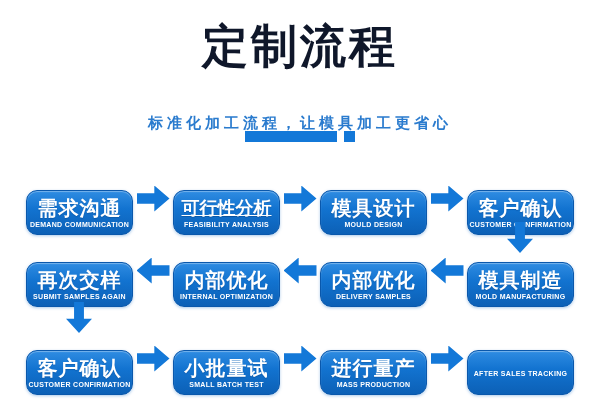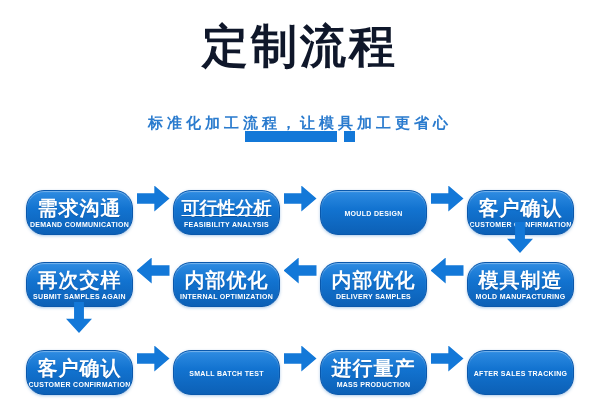--- a/index.html
+++ b/index.html
@@ -25,21 +25,21 @@
 
   .row {
     position:absolute; left:26px; width:548px; height:45px;
     display:flex; align-items:center;
   }
   .row1 { top:176px; } .row2 { top:248px; } .row3 { top:336px; }
 
   .step {
     width:107px; height:45px; flex:0 0 107px;
     background:linear-gradient(180deg,#2f8ce2 0%, #1273d0 42%, #0c60b6 100%);
-    border:1px solid #0a58ac; border-radius:18px;
+    border:1px solid #0a58ac; border-radius:11px;
     box-shadow:0 1px 3px rgba(70,140,210,.45), inset 0 1px 1px rgba(255,255,255,.35);
     display:flex; flex-direction:column; align-items:center; justify-content:center;
     color:#ffffff; overflow:hidden;margin-top:28px;
   }
   .step-title {
     font-size:20px; font-weight:700; letter-spacing:1px; line-height:22px;
     white-space:nowrap; text-shadow:0 1px 1px rgba(0,40,90,.25);
   }
   .step-title.tight { font-size:18px; letter-spacing:0;text-decoration:underline; }
   .step-sub {
@@ -85,20 +85,21 @@
         <div class="arrow-right"></div>
       </div>
     <div class="step">
       <div class="step-title tight">可行性分析</div>
       <div class="step-sub">FEASIBILITY ANALYSIS</div>
     </div>
     <div class="gap">
         <div class="arrow-right"></div>
       </div>
     <div class="step">
+      <div class="step-title">模具设计</div>
       <div class="step-sub">MOULD DESIGN</div>
     </div>
     <div class="gap">
         <div class="arrow-right"></div>
       </div>
     <div class="step">
       <div class="step-title">客户确认</div>
       <div class="step-sub">CUSTOMER CONFIRMATION</div>
     </div>
   </div>
@@ -137,20 +138,21 @@
 
   <div class="row row3">
     <div class="step">
       <div class="step-title">客户确认</div>
       <div class="step-sub">CUSTOMER CONFIRMATION</div>
     </div>
     <div class="gap">
         <div class="arrow-right"></div>
       </div>
     <div class="step">
+      <div class="step-title">小批量试</div>
       <div class="step-sub">SMALL BATCH TEST</div>
     </div>
     <div class="gap">
         <div class="arrow-right"></div>
       </div>
     <div class="step">
       <div class="step-title">进行量产</div>
       <div class="step-sub">MASS PRODUCTION</div>
     </div>
     <div class="gap">

